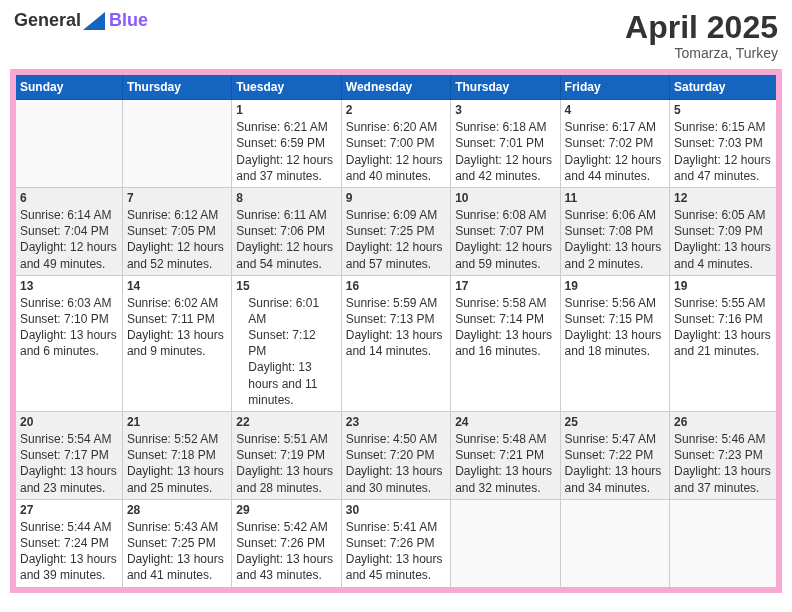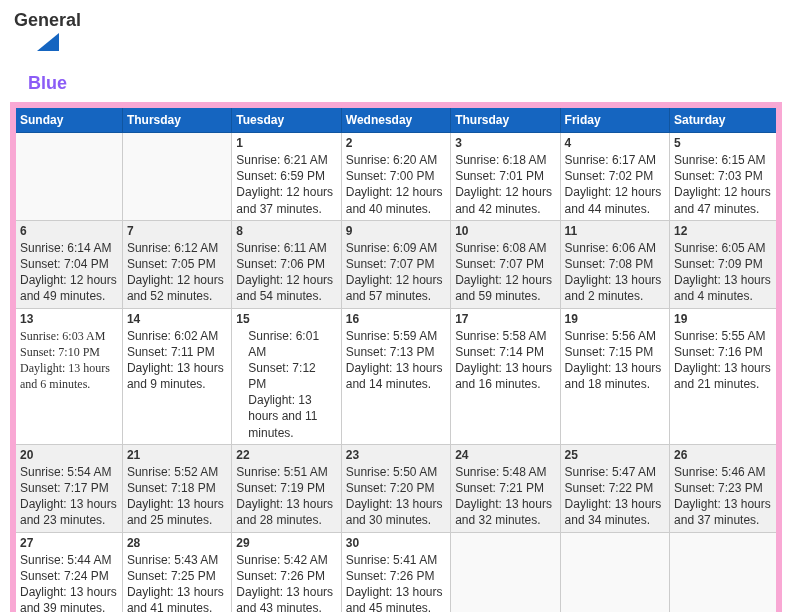--- a/index.html
+++ b/index.html
@@ -14,21 +14,20 @@
       display: flex;
       justify-content: space-between;
       align-items: flex-start;
       margin-bottom: 8px;
       padding: 0 4px;
     }
     .logo {
       display: flex;
       align-items: center;
       gap: 2px;
-      flex-direction: column;
     }
     .logo-text-general {
       font-size: 18px;
       font-weight: bold;
       color: #333;
     }
     .logo-text-blue {
       font-size: 18px;
       font-weight: bold;
       color: #8b5cf6;
@@ -93,20 +92,24 @@
 
 <div class="header">
   <div class="logo">
     <span class="logo-text-general">General</span>
     <svg width="22" height="18" viewBox="0 0 22 18">
       <polygon points="0,18 22,0 22,18" fill="#1565C0"></polygon>
     </svg>
     <br>
     <span class="logo-text-blue">Blue</span>
   </div>
+  <div class="title-block">
+    <div class="month-title">April 2025</div>
+    <div class="location-title">Tomarza, Turkey</div>
+  </div>
 </div>
 
 <table class="calendar">
   <thead>
     <tr>
     <th>Sunday</th>
         <th>Thursday</th>
         <th>Tuesday</th>
         <th>Wednesday</th>
         <th>Thursday</th>
@@ -164,21 +167,21 @@
         </td>
         <td>
           <span class="day-number">8</span>
           <div class="cell-info" style="white-space: pre-line;">Sunrise: 6:11 AM
 Sunset: 7:06 PM
 Daylight: 12 hours and 54 minutes.</div>
         </td>
         <td>
           <span class="day-number">9</span>
           <div class="cell-info" style="white-space: pre-line;">Sunrise: 6:09 AM
-Sunset: 7:07 PM
+Sunset: 7:25 PM
 Daylight: 12 hours and 57 minutes.</div>
         </td>
         <td>
           <span class="day-number">10</span>
           <div class="cell-info" style="white-space: pre-line;">Sunrise: 6:08 AM
 Sunset: 7:07 PM
 Daylight: 12 hours and 59 minutes.</div>
         </td>
         <td>
           <span class="day-number">11</span>
@@ -189,21 +192,21 @@
         <td>
           <span class="day-number">12</span>
           <div class="cell-info" style="white-space: pre-line;">Sunrise: 6:05 AM
 Sunset: 7:09 PM
 Daylight: 13 hours and 4 minutes.</div>
         </td>
       </tr>
       <tr>
         <td>
           <span class="day-number">13</span>
-          <div class="cell-info" style="white-space: pre-line; font-family: Liberation Serif, serif;">Sunrise: 6:03 AM
+          <div class="cell-info" style="white-space: pre-line;">Sunrise: 6:03 AM
 Sunset: 7:10 PM
 Daylight: 13 hours and 6 minutes.</div>
         </td>
         <td>
           <span class="day-number">14</span>
           <div class="cell-info" style="white-space: pre-line;">Sunrise: 6:02 AM
 Sunset: 7:11 PM
 Daylight: 13 hours and 9 minutes.</div>
         </td>
         <td>
@@ -251,21 +254,21 @@
 Daylight: 13 hours and 25 minutes.</div>
         </td>
         <td>
           <span class="day-number">22</span>
           <div class="cell-info" style="white-space: pre-line;">Sunrise: 5:51 AM
 Sunset: 7:19 PM
 Daylight: 13 hours and 28 minutes.</div>
         </td>
         <td>
           <span class="day-number">23</span>
-          <div class="cell-info" style="white-space: pre-line;">Sunrise: 5:50 AM
+          <div class="cell-info" style="white-space: pre-line;">Sunrise: 4:50 AM
 Sunset: 7:20 PM
 Daylight: 13 hours and 30 minutes.</div>
         </td>
         <td>
           <span class="day-number">24</span>
           <div class="cell-info" style="white-space: pre-line;">Sunrise: 5:48 AM
 Sunset: 7:21 PM
 Daylight: 13 hours and 32 minutes.</div>
         </td>
         <td>

